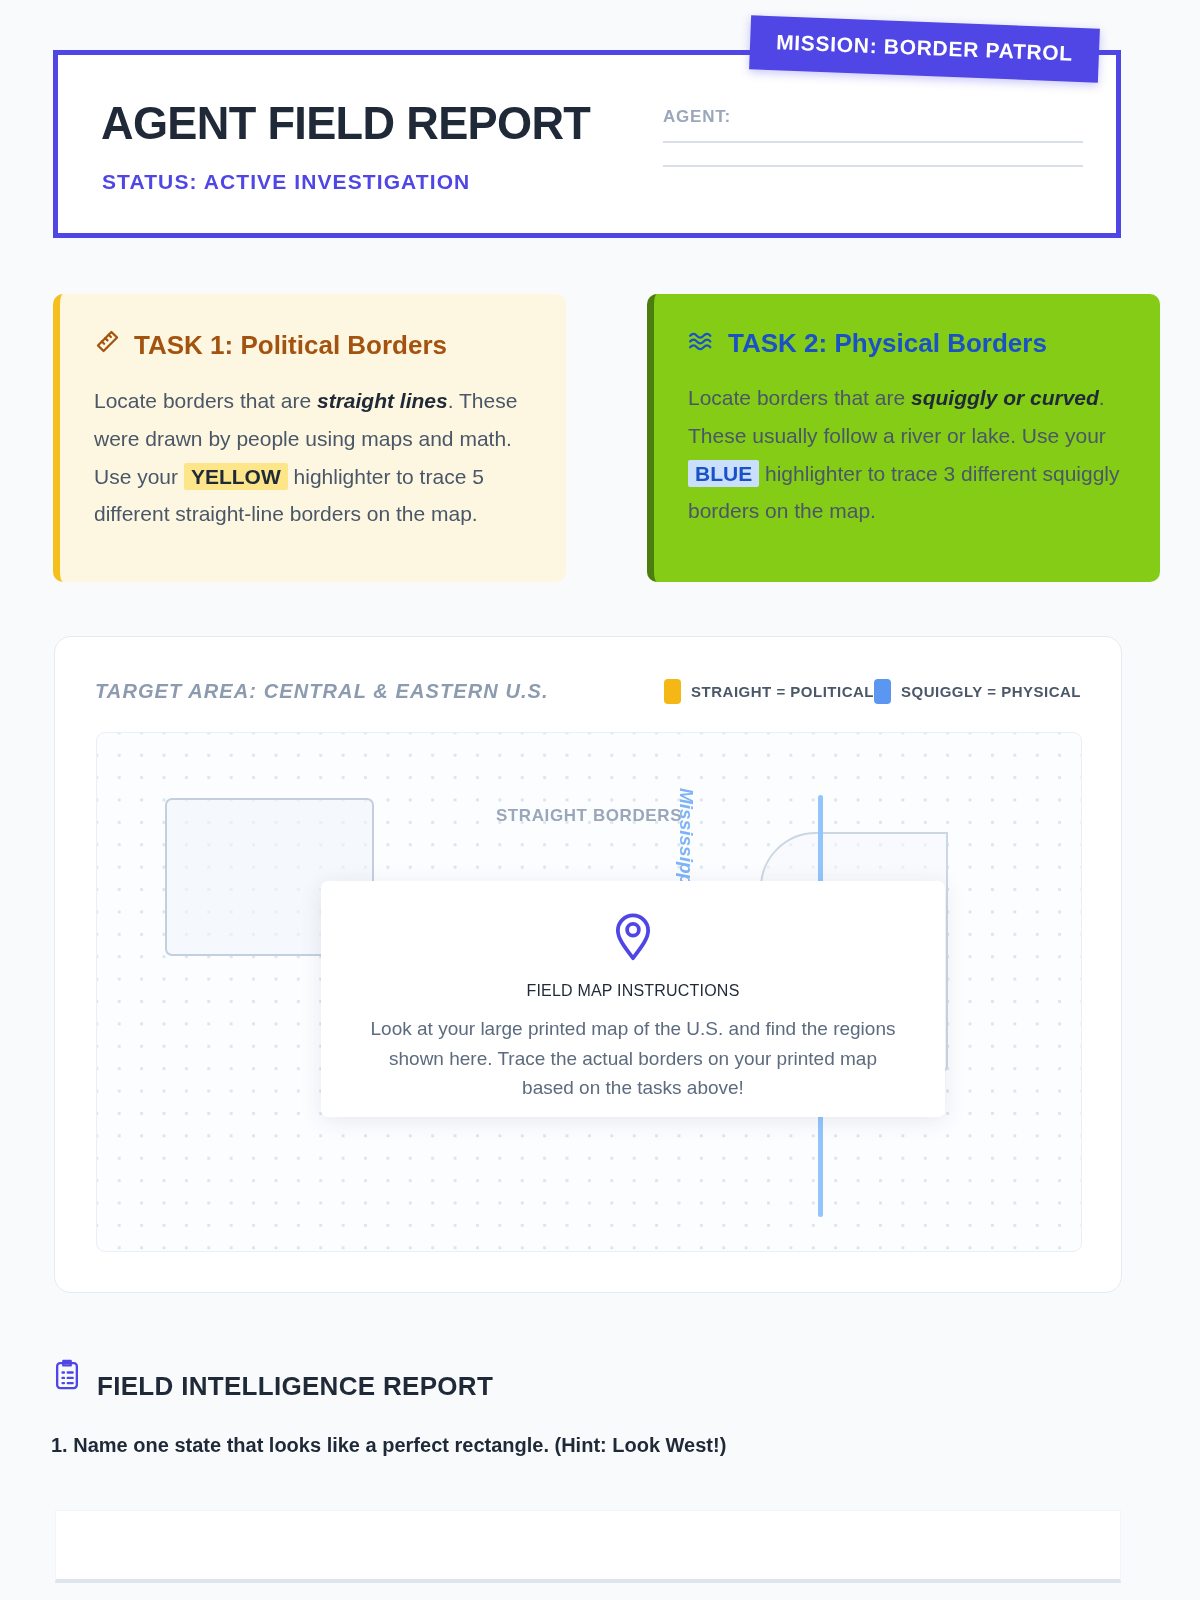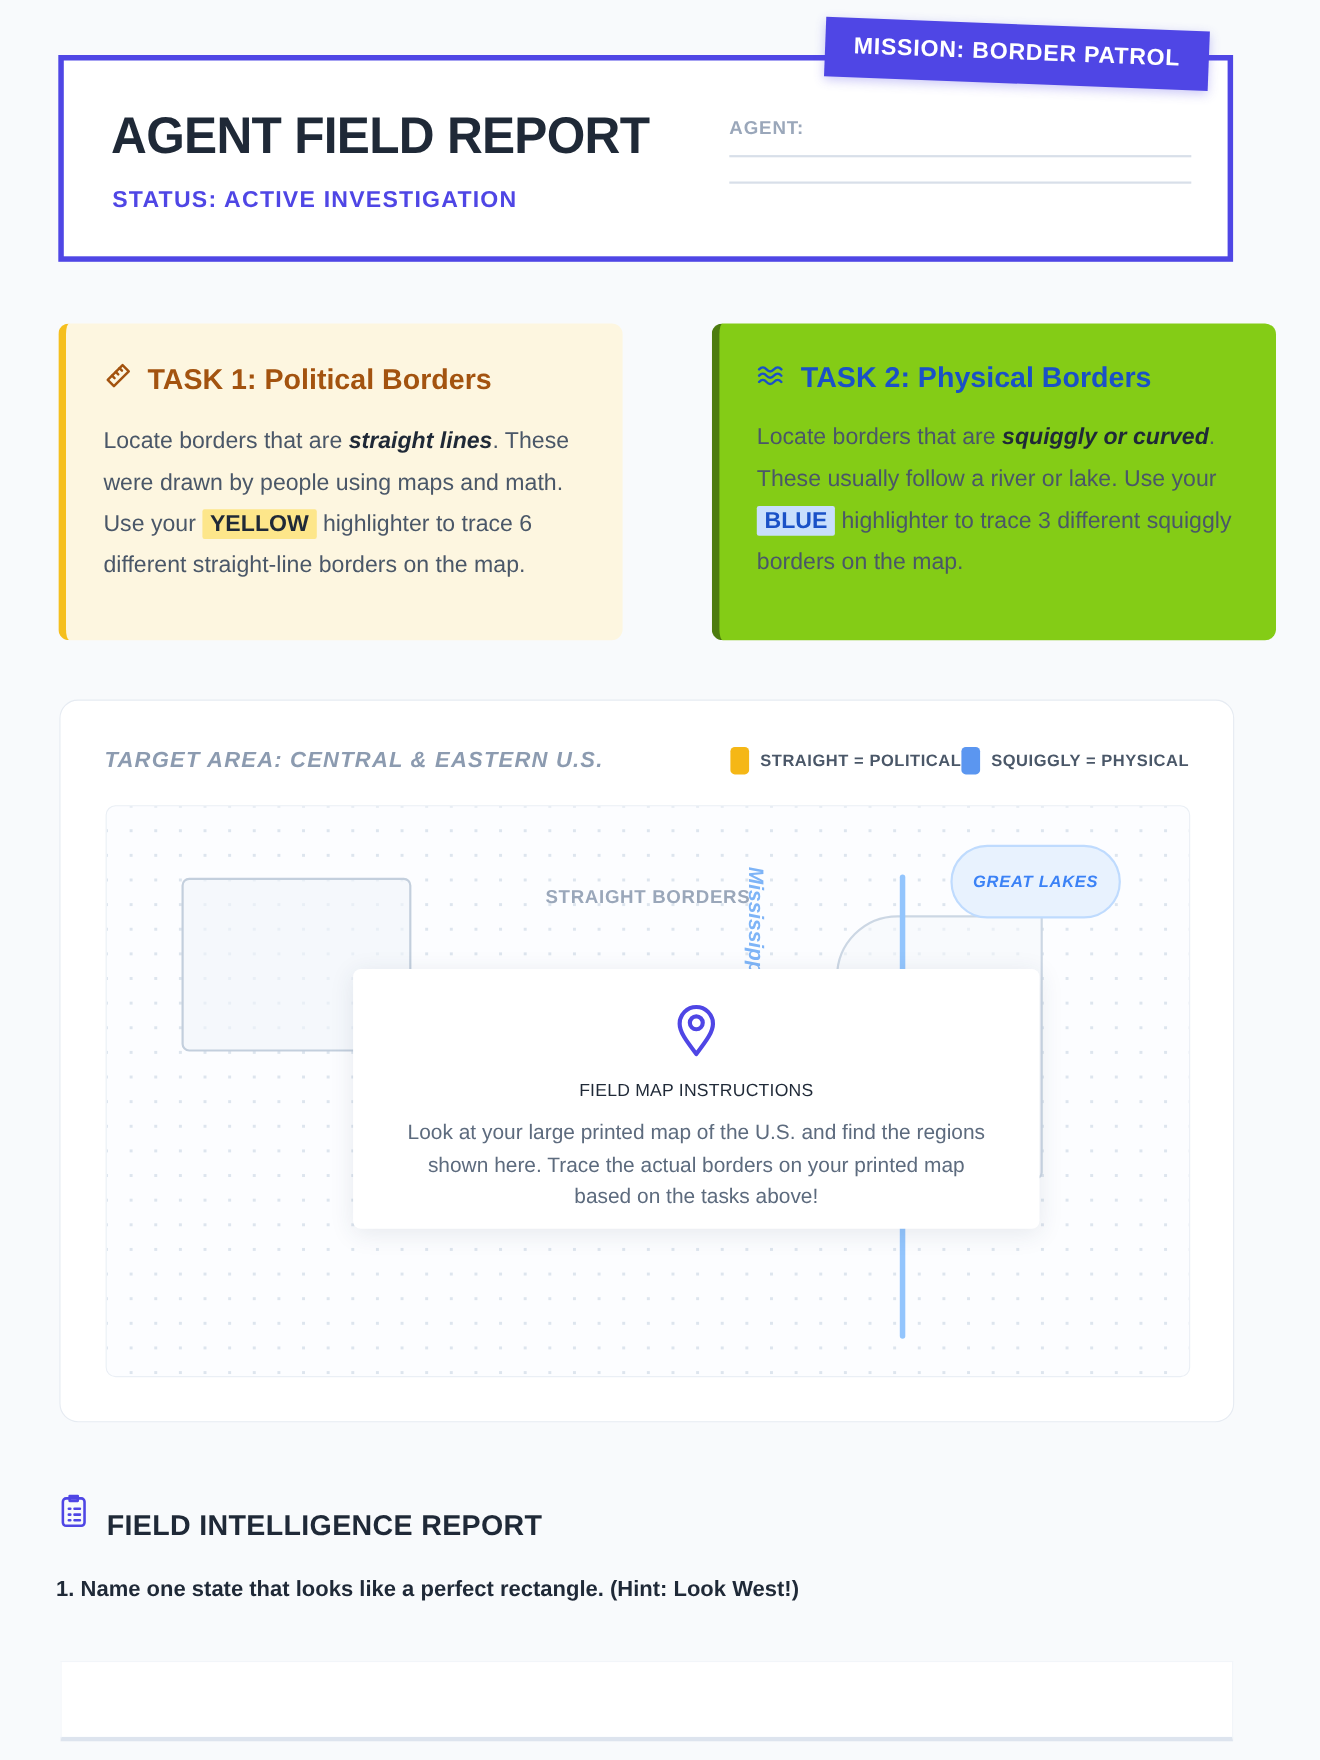--- a/index.html
+++ b/index.html
@@ -216,21 +216,21 @@
     <div class="task-head">
       <span>
         <svg width="27" height="27" viewBox="0 0 24 24" fill="none" stroke="#a3530f" stroke-width="2" stroke-linecap="round" stroke-linejoin="round">
           <path d="M3.5 15.5 15.5 3.5l5 5L8.5 20.5z"></path>
           <path d="M7 12l2 2M10 9l2 2M13 6l2 2"></path>
         </svg>
       </span>
       <span>TASK 1: Political Borders</span>
     </div>
     <div class="task-body">
-      <span>Locate borders that are </span><b>straight lines</b><span>. These were drawn by people using maps and math. Use your </span><span class="hl-yellow">YELLOW</span><span> highlighter to trace 6 different straight-line borders on the map.</span>
+      <span>Locate borders that are </span><b>straight lines</b><span>. These were drawn by people using maps and math. Use your </span><span class="hl-yellow">YELLOW</span><span> highlighter to trace 5 different straight-line borders on the map.</span>
     </div>
   </div>
 
   <div class="task task-2">
     <div class="task-head">
       <span>
         <svg width="27" height="22" viewBox="0 0 26 20" fill="none" stroke="#1a51c7" stroke-width="2.1" stroke-linecap="round">
           <path d="M2 5c2.2-2.4 4.4-2.4 6.5 0C10.6 7.4 12.8 7.4 15 5c2.2-2.4 4.4-2.4 6.5 0"></path>
           <path d="M2 10.5c2.2-2.4 4.4-2.4 6.5 0 2.1 2.4 4.3 2.4 6.5 0 2.2-2.4 4.4-2.4 6.5 0"></path>
           <path d="M2 16c2.2-2.4 4.4-2.4 6.5 0 2.1 2.4 4.3 2.4 6.5 0 2.2-2.4 4.4-2.4 6.5 0"></path>
@@ -262,23 +262,20 @@
 
       <div class="region-straight"></div>
       <div class="region-straight-label">STRAIGHT BORDERS</div>
 
       <div class="region-squiggly"></div>
       <div class="region-squiggly-label">SQUIGGLY RIVER BORDERS</div>
 
       <div class="river-line"></div>
       <div class="river-label">Mississippi River</div>
 
-      <div class="great-lakes-pill">
-        <span class="great-lakes-text">GREAT LAKES</span>
-      </div>
 
       <div class="instructions-card">
         <span class="pin-icon">
           <svg width="46" height="53" viewBox="0 0 24 28" fill="none" stroke="#4f46e5" stroke-width="2" stroke-linecap="round" stroke-linejoin="round">
             <path d="M12 26c5-6.6 8-10.6 8-14.6A8 8 0 0 0 4 11.4C4 15.4 7 19.4 12 26z"></path>
             <circle cx="12" cy="11" r="3.1"></circle>
           </svg>
         </span>
         <div class="instructions-title">FIELD MAP INSTRUCTIONS</div>
         <div class="instructions-text">Look at your large printed map of the U.S. and find the regions shown here. Trace the actual borders on your printed map based on the tasks above!</div>

